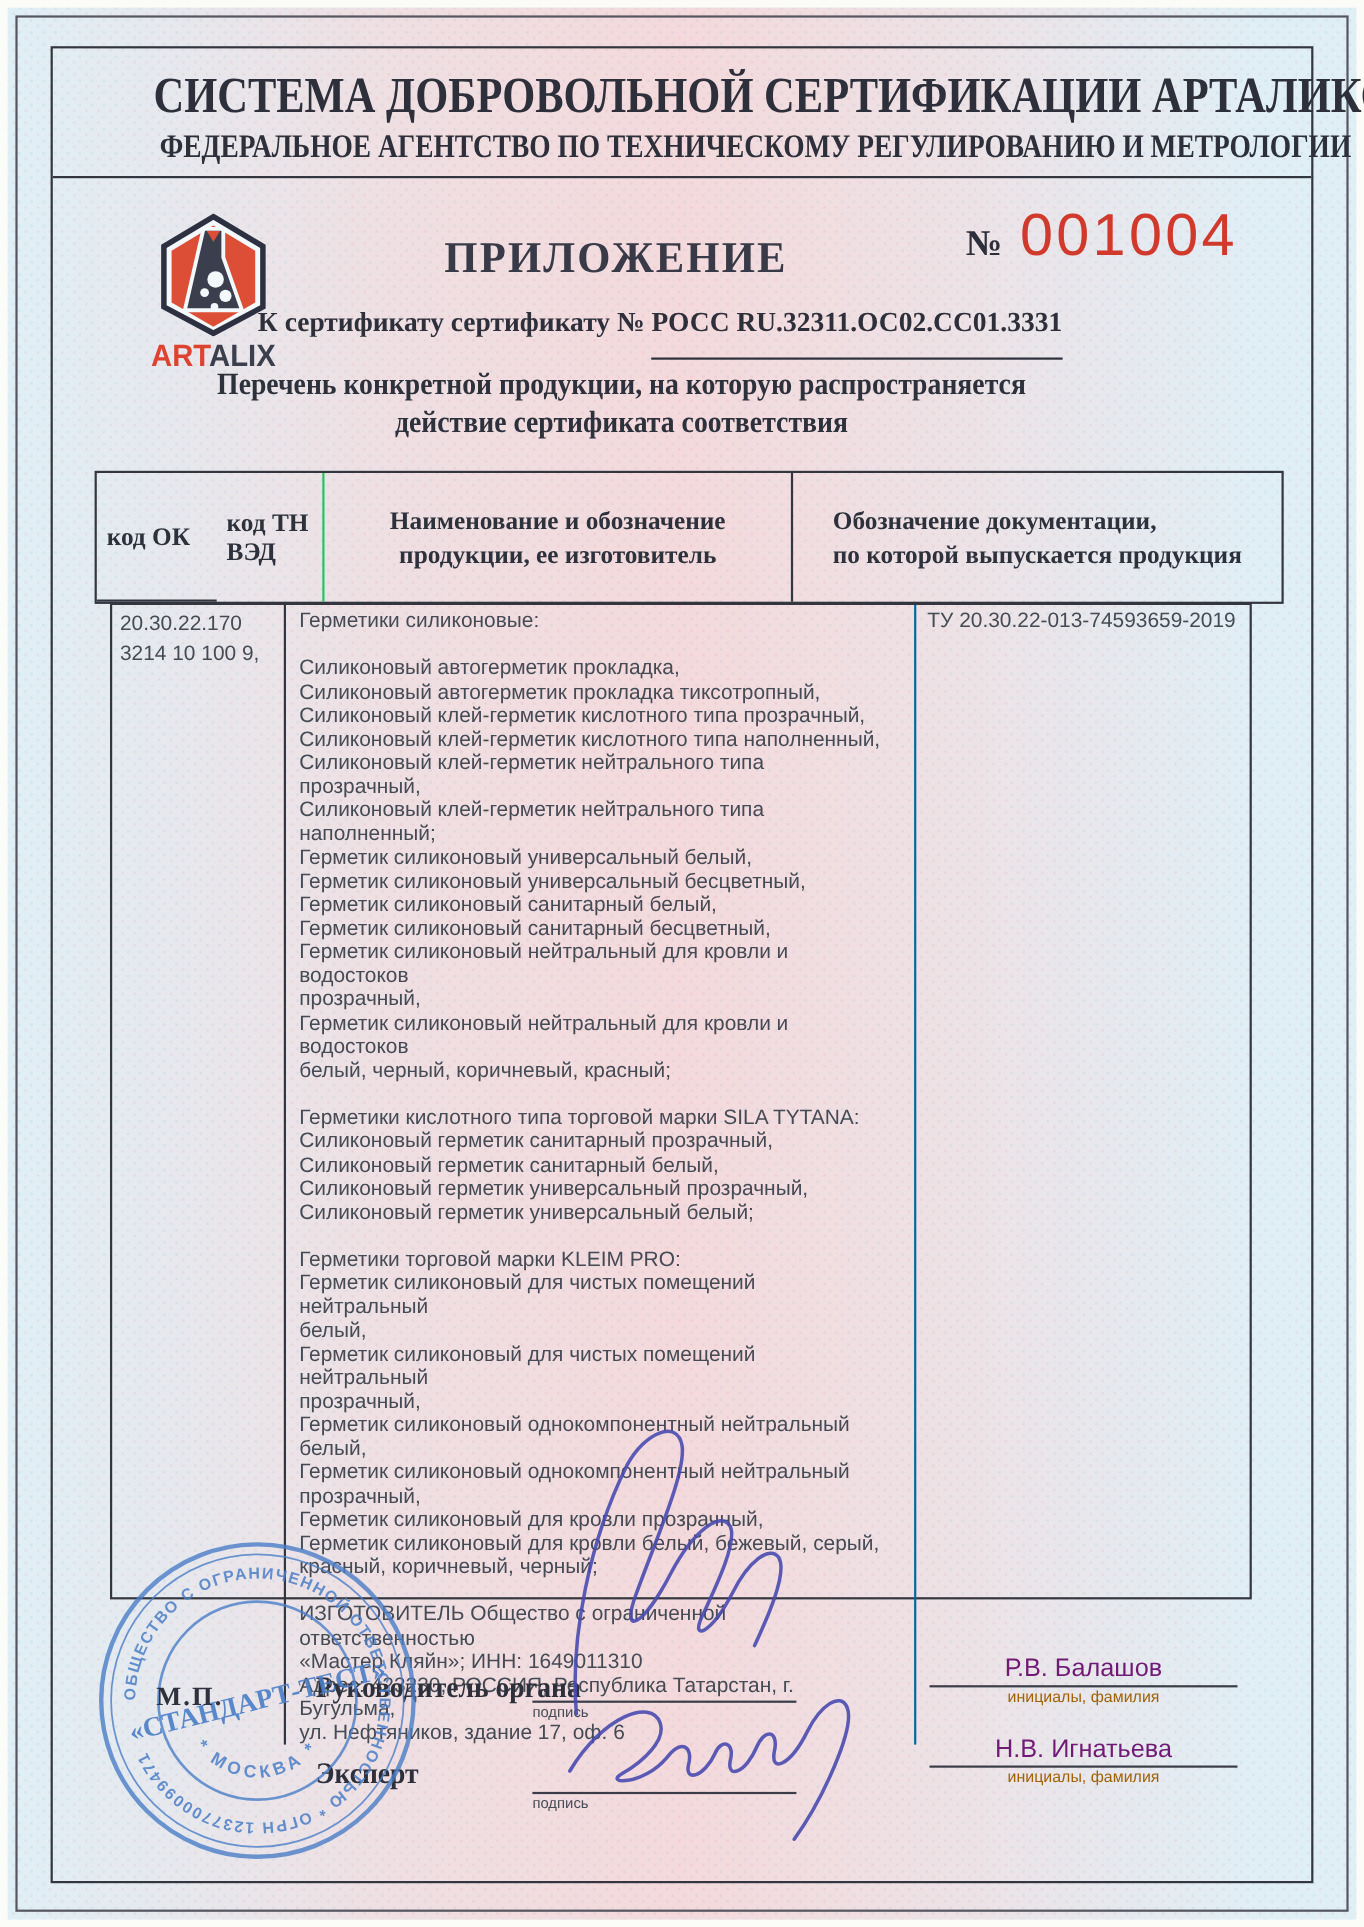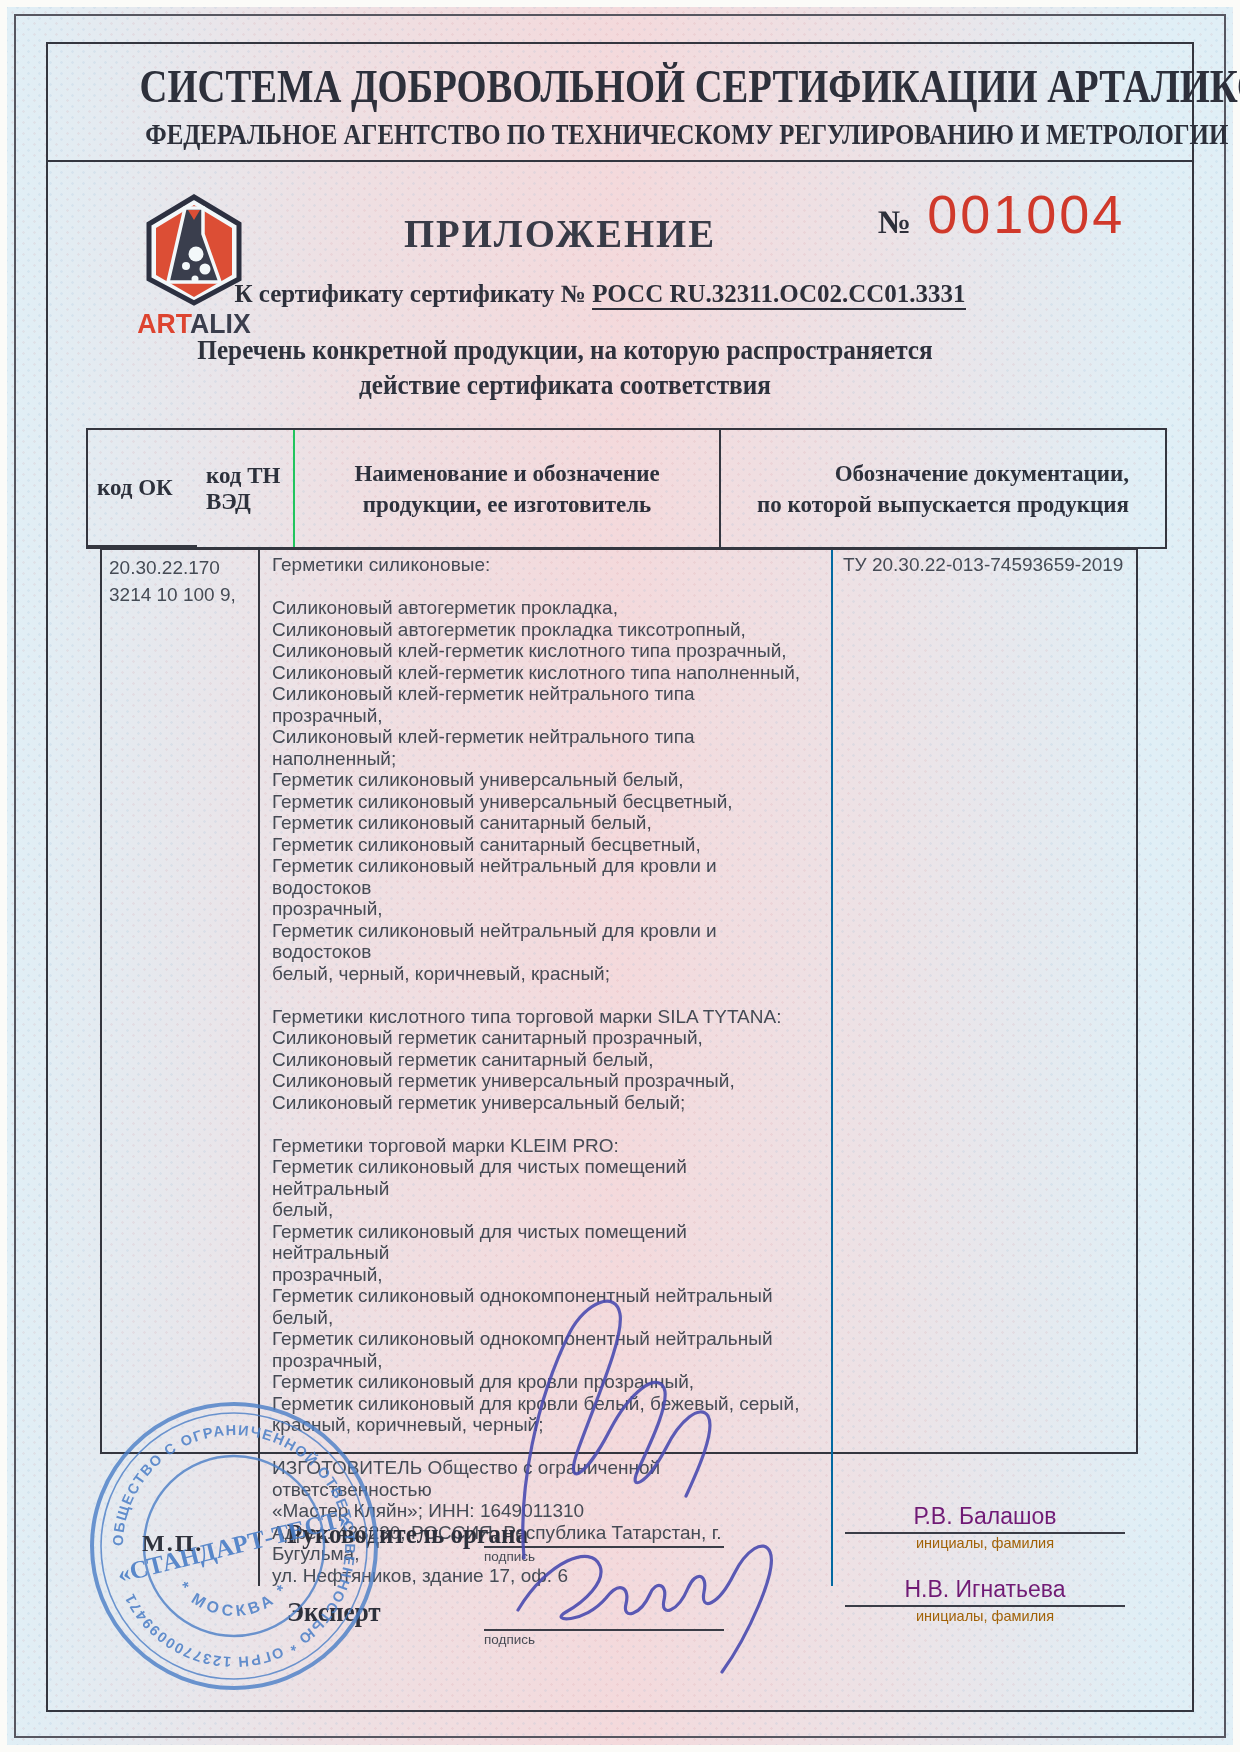--- a/index.html
+++ b/index.html
@@ -33,33 +33,33 @@
 
   .doc-number{position:absolute;left:878px;top:183px;white-space:nowrap;}
   .no-sign{font-size:33px;font-weight:bold;color:#2d303b;}
   .no-value{font-family:"Liberation Sans",sans-serif;font-size:54px;color:#d0392b;letter-spacing:3px;
             margin-left:16px;}
 
   .doc-title{position:absolute;left:150px;width:820px;top:210px;text-align:center;font-size:40px;
              font-weight:bold;letter-spacing:2px;color:#383b47;transform:scaleX(0.97);}
   .cert-line{position:absolute;left:100px;width:1000px;top:280px;text-align:center;font-size:25px;
              font-weight:bold;color:#2d303b;}
-  .cert-underline{border-bottom:2px solid #2d303b;padding-bottom:1px;}
+  .cert-underline{border-bottom:2px solid #2d303b;padding-bottom:18px;}
   .subtitle{position:absolute;left:0;width:1130px;top:332px;text-align:center;font-weight:bold;
             font-size:28px;line-height:35px;color:#2d313c;}
   .subtitle > div{transform:scaleX(0.9);transform-origin:center;white-space:nowrap;}
 
   .htable{position:absolute;left:86px;top:428px;width:1077px;height:117px;border:2px solid #34363f;
           display:grid;grid-template-columns:207px 426px 1fr;font-weight:bold;font-size:23px;color:#2d313c;}
   .htc1{border-right:2px solid #22c55e;display:flex;flex-direction:row;}
   .htc1 .ha{flex:1.15;border-bottom:2px solid #34363f;display:flex;align-items:center;padding-left:9px;}
   .htc1 .hb{flex:1;display:flex;align-items:center;padding-left:9px;}
   .htc2{border-right:2px solid #34363f;display:flex;align-items:center;justify-content:center;
         text-align:center;white-space:pre-line;line-height:31px;}
-  .htc3{display:flex;align-items:center;justify-content:center;text-align:right;white-space:pre-line;
+  .htc3{display:flex;align-items:center;justify-content:center;text-align:left;white-space:pre-line;
         line-height:31px;}
 
   .btable{position:absolute;left:100px;top:548px;width:1034px;height:902px;border:2px solid #34363f;
           display:grid;grid-template-columns:158px 573px 1fr;
           font-family:"Liberation Sans",sans-serif;font-size:19px;color:#454b55;}
   .btc1{border-right:2px solid #34363f;padding:4px 4px 0 7px;line-height:27px;white-space:pre-line;}
   .btc2{border-right:2px solid #0369a1;padding:4px 24px 0 12px;line-height:21.5px;white-space:pre-line;}
   .btc3{padding:4px 6px 0 10px;line-height:22px;}
 
   .stamp{position:absolute;left:84px;top:1396px;width:300px;height:300px;z-index:3;}

